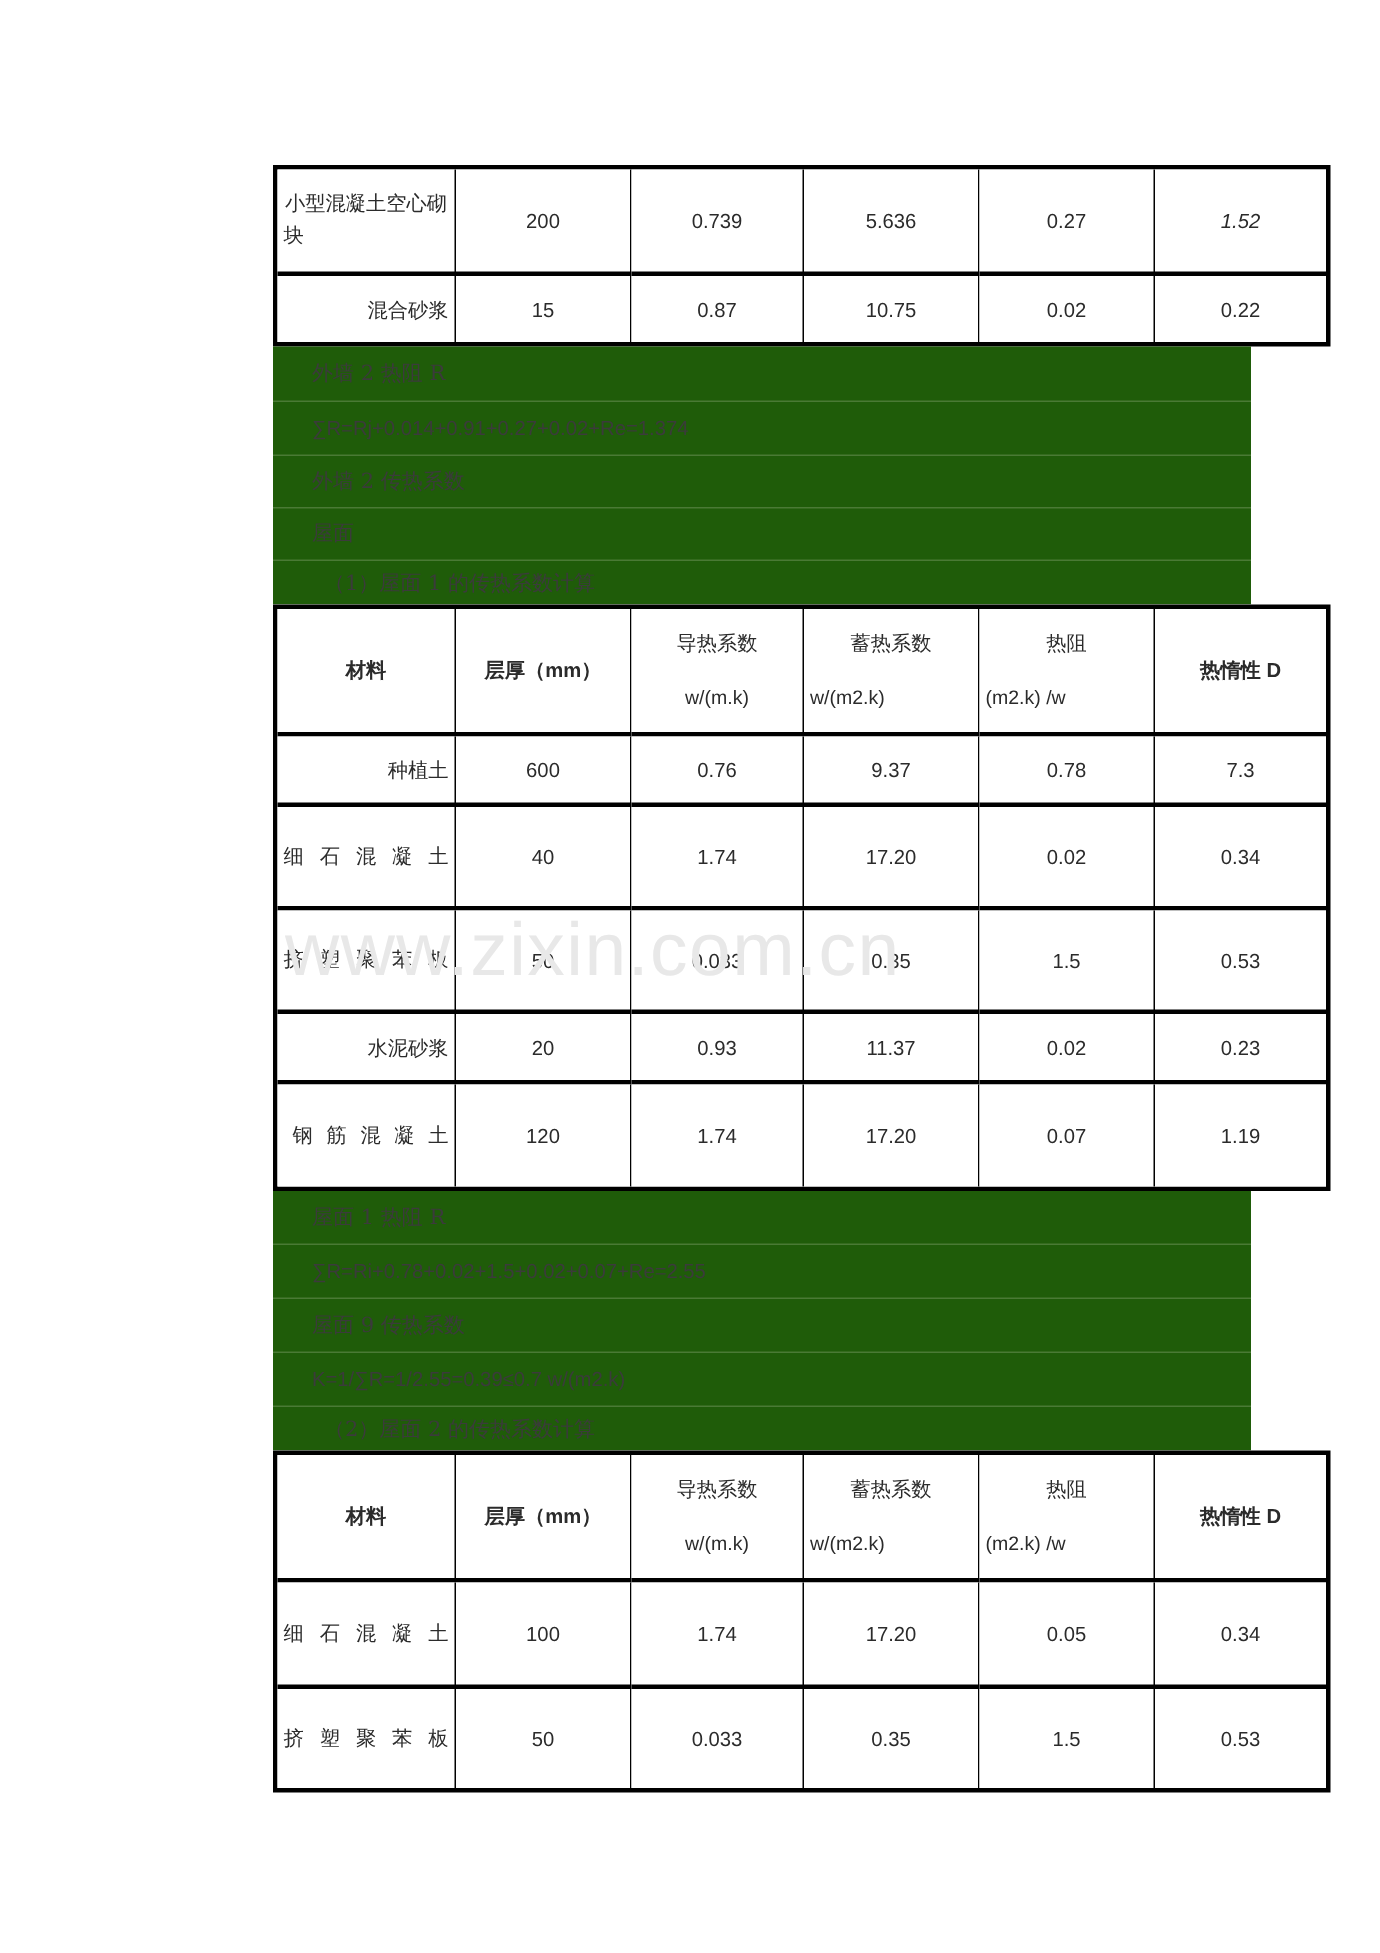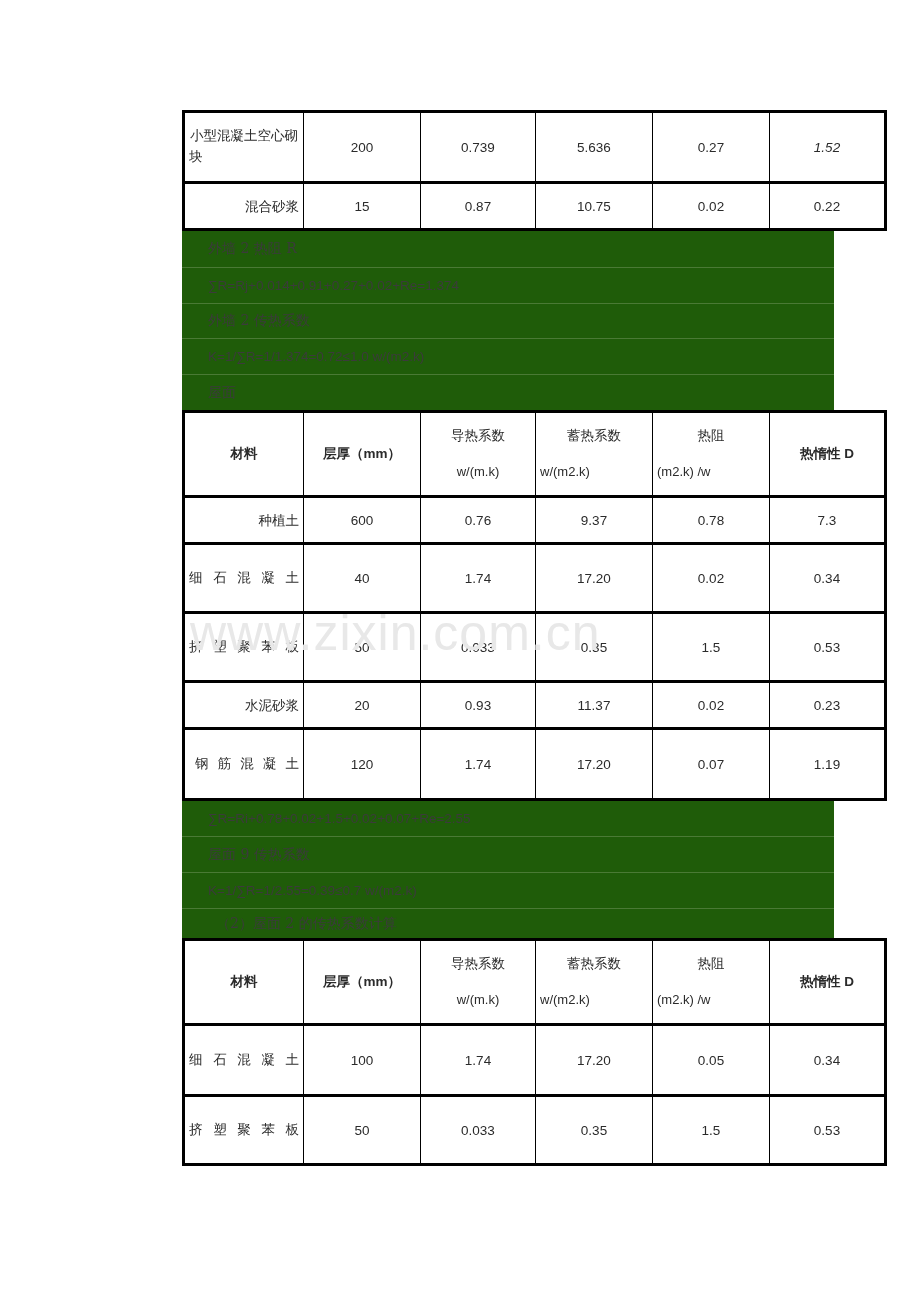--- a/index.html
+++ b/index.html
@@ -162,22 +162,22 @@
         <td>0.02</td>
         <td>0.22</td>
       </tr>
     </tbody>
       </table>
 
     <div class="greenblock">
       <div class="greenrow cjk" style="height:37px;">外墙 2 热阻 R</div>
       <div class="greenrow" style="height:36px;">∑R=Rj+0.014+0.91+0.27+0.02+Re=1.374</div>
       <div class="greenrow cjk" style="height:35px;text-align:right;">外墙 2 传热系数</div>
-      <div class="greenrow" style="height:36px;">K=1/∑R=1/1.374=0.72≤1.0 w/(m2.k)</div>
       <div class="greenrow cjk" style="height:35px;">屋面</div>
+      <div class="greenrow cjk indent" style="height:29px;">（1）屋面 1 的传热系数计算</div>
     </div>
 
     <table class="grid">
       <tbody>
           <tr>
         <td class="hdr mid" style="width:110px;height:78px;">材料</td>
         <td class="hdr mid" style="width:108px;">层厚（mm）</td>
         <td class="hdr" style="width:106px;">
           <span class="l1">导热系数</span>
           <span class="l2" style="text-align:center;">w/(m.k)</span>
@@ -229,20 +229,21 @@
         <td>120</td>
         <td>1.74</td>
         <td>17.20</td>
         <td>0.07</td>
         <td>1.19</td>
       </tr>
     </tbody>
       </table>
 
     <div class="greenblock">
+      <div class="greenrow cjk" style="height:36px;">屋面 1 热阻 R</div>
       <div class="greenrow" style="height:36px;">∑R=Ri+0.78+0.02+1.5+0.02+0.07+Re=2.55</div>
       <div class="greenrow cjk" style="height:36px;">屋面 9 传热系数</div>
       <div class="greenrow" style="height:36px;">K=1/∑R=1/2.55=0.39≤0.7 w/(m2.k)</div>
       <div class="greenrow cjk indent" style="height:29px;">（2）屋面 2 的传热系数计算</div>
     </div>
 
     <table class="grid">
       <tbody>
           <tr>
         <td class="hdr mid" style="width:110px;height:78px;">材料</td>

